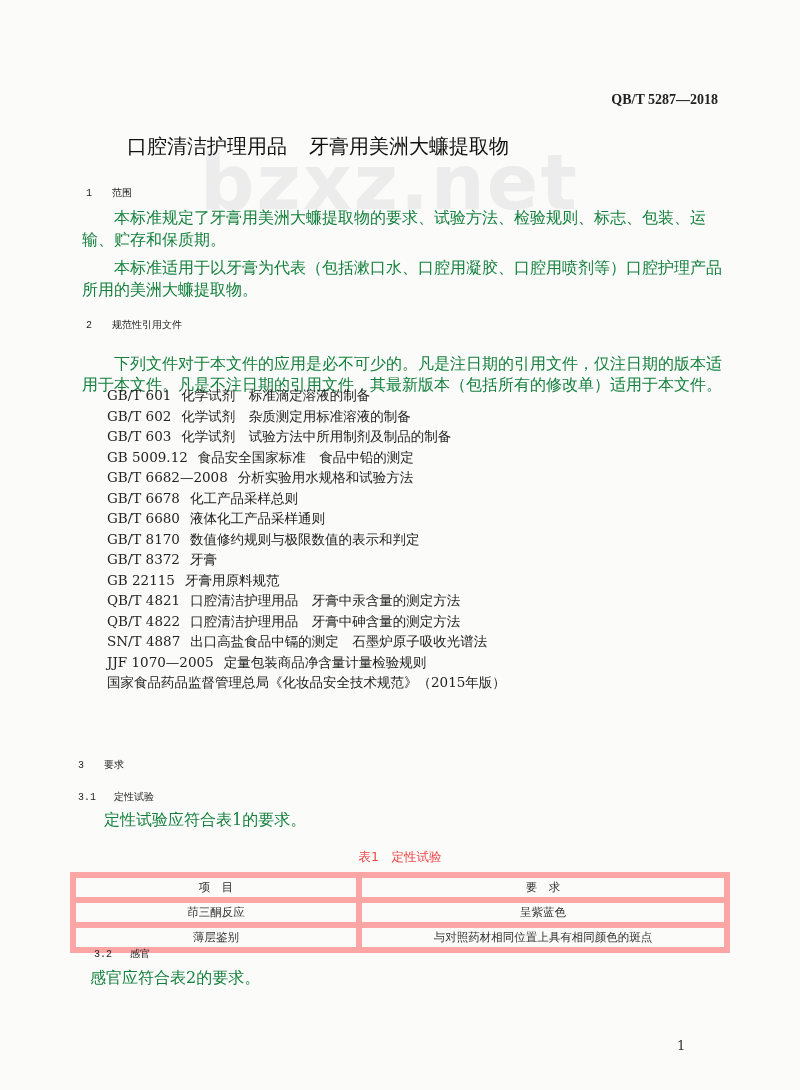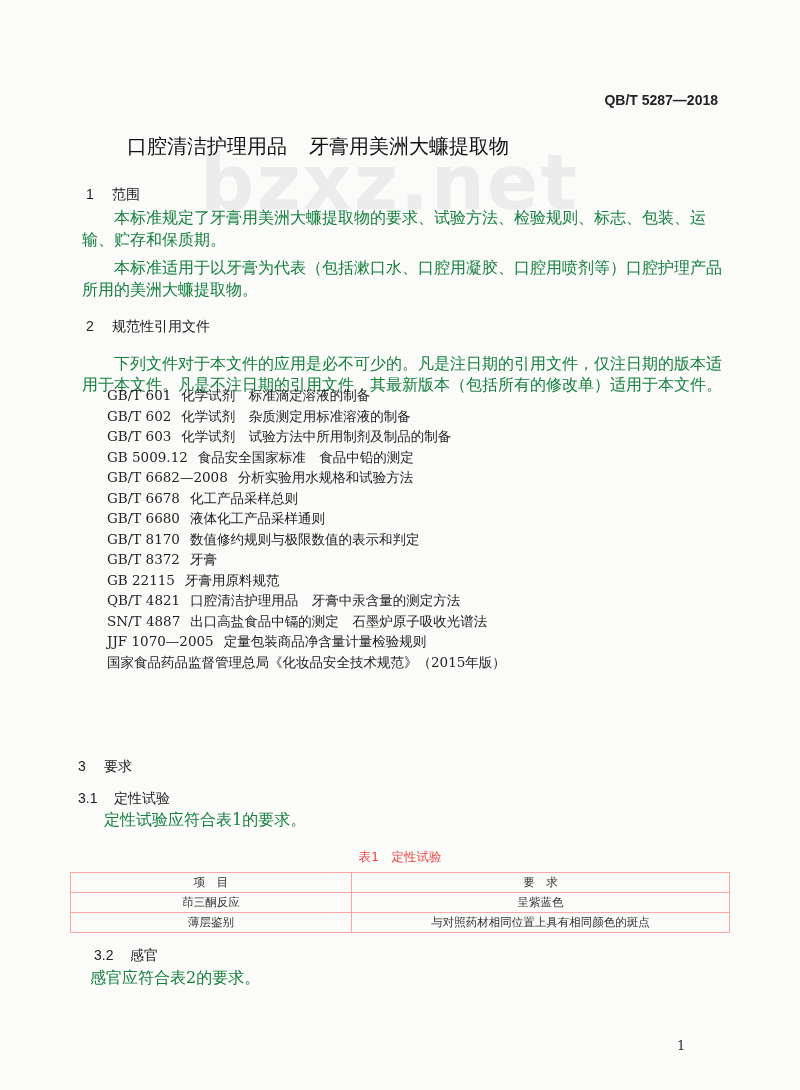--- a/index.html
+++ b/index.html
@@ -5,46 +5,46 @@
   html, body { margin: 0; padding: 0; }
   body {
     width: 800px; height: 1090px; background: #fbfbfa; position: relative; overflow: hidden;
     font-family: "DejaVu Serif", "Liberation Serif", serif; color: #1e1e1e;
   }
   .watermark {
     position: absolute; left: 200px; top: 138px; font-family: "DejaVu Sans", sans-serif;
     font-weight: bold; font-size: 76px; color: #ececec; letter-spacing: 2px; z-index: 0;
   }
   .std-no {
-    position: absolute; right: 82px; top: 92px; font-family: Liberation Sans, sans-serif;
+    position: absolute; right: 82px; top: 92px; font-family: Liberation Serif, serif;
     font-size: 14px; font-weight: bold; color: #222;
   }
   .title {
     position: absolute; left: 0; width: 636px; top: 133px; text-align: center;
     font-family: "DejaVu Sans", sans-serif; font-size: 20px; color: #111; z-index: 1;
   }
   .title .gap { display: inline-block; width: 22px; }
   .abs { position: absolute; z-index: 1; }
-  .h1 { font-family: Liberation Sans, sans-serif; font-size: 14px; color: #222; }
+  .h1 { font-family: Liberation Mono, monospace; font-size: 10px; color: #222; }
   .h1 .num { display: inline-block; width: 26px; }
   .h2 .num { display: inline-block; width: 36px; }
   .p { font-size: 16px; line-height: 22px; color: #15803d; }
   .p.indent { text-indent: 2em; }
   .refs { font-size: 13.5px; line-height: 20.5px; color: #222; }
   .refs div { white-space: nowrap; }
   .refs .code { display: inline; }
   .refs .sp { display: inline-block; width: 10px; }
   .tcaption { font-family: "DejaVu Sans", sans-serif; font-size: 12.5px; color: #ef4444; text-align: center; }
   table.t1 {
     border-collapse: collapse; font-size: 11.5px; color: #333;
     border-top: 1.6px solid #222; border-bottom: 1.6px solid #222;
     border-left: 1.2px solid #333; border-right: 1.2px solid #333;
   }
   table.t1 td, table.t1 th {
-    border: 1px solid #fca5a5; text-align: center; height: 19px; padding: 0; font-weight: normal;
+    border: 6px solid #fca5a5; text-align: center; height: 19px; padding: 0; font-weight: normal;
   }
   .pagenum { font-size: 13px; color: #333; }
 </style>
 </head>
 <body>
 
 <div class="watermark">bzxz.net</div>
 
 <div class="std-no">QB/T 5287—2018</div>
 
@@ -68,20 +68,21 @@
   <div><span class="code">GB/T 602</span><span class="sp"></span><span>化学试剂　杂质测定用标准溶液的制备</span></div>
   <div><span class="code">GB/T 603</span><span class="sp"></span><span>化学试剂　试验方法中所用制剂及制品的制备</span></div>
   <div><span class="code">GB 5009.12</span><span class="sp"></span><span>食品安全国家标准　食品中铅的测定</span></div>
   <div><span class="code">GB/T 6682—2008</span><span class="sp"></span><span>分析实验用水规格和试验方法</span></div>
   <div><span class="code">GB/T 6678</span><span class="sp"></span><span>化工产品采样总则</span></div>
   <div><span class="code">GB/T 6680</span><span class="sp"></span><span>液体化工产品采样通则</span></div>
   <div><span class="code">GB/T 8170</span><span class="sp"></span><span>数值修约规则与极限数值的表示和判定</span></div>
   <div><span class="code">GB/T 8372</span><span class="sp"></span><span>牙膏</span></div>
   <div><span class="code">GB 22115</span><span class="sp"></span><span>牙膏用原料规范</span></div>
   <div><span class="code">QB/T 4821</span><span class="sp"></span><span>口腔清洁护理用品　牙膏中汞含量的测定方法</span></div>
+  <div><span class="code">QB/T 4822</span><span class="sp"></span><span>口腔清洁护理用品　牙膏中砷含量的测定方法</span></div>
   <div><span class="code">SN/T 4887</span><span class="sp"></span><span>出口高盐食品中镉的测定　石墨炉原子吸收光谱法</span></div>
   <div><span class="code">JJF 1070—2005</span><span class="sp"></span><span>定量包装商品净含量计量检验规则</span></div>
   <div><span>国家食品药品监督管理总局《化妆品安全技术规范》（2015年版）</span></div>
 </div>
 
 <div class="abs h1" style="left:78px; top:758px;">
   <span class="num">3</span><span>要求</span>
 </div>
 <div class="abs h1 h2" style="left:78px; top:790px;">
   <span class="num">3.1</span><span>定性试验</span>

